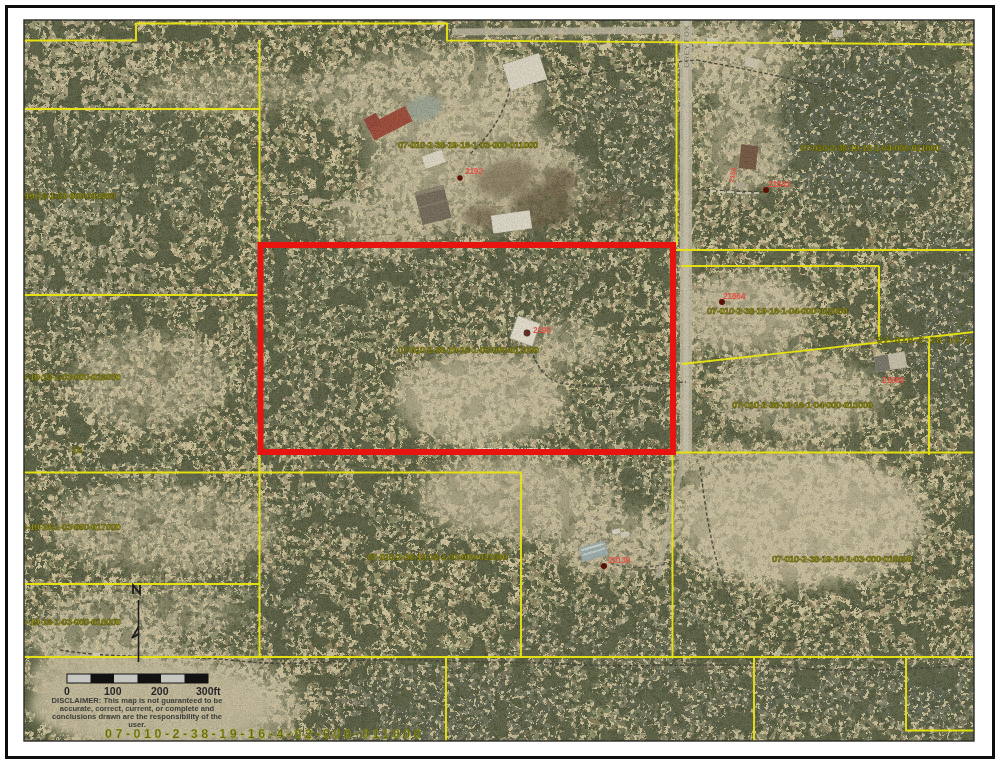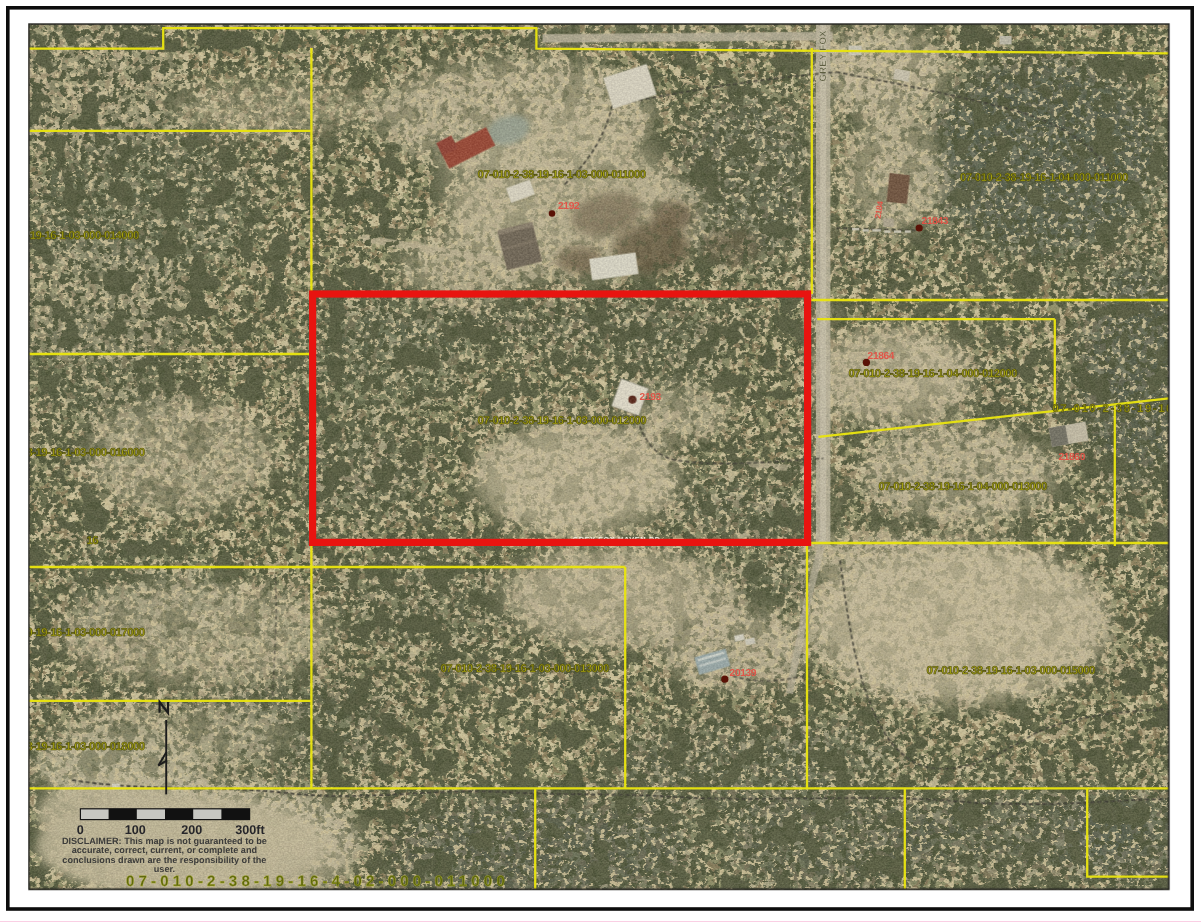--- a/index.html
+++ b/index.html
@@ -1,16 +1,16 @@
 <!DOCTYPE html>
 <html><head>
 <meta charset="utf-8">
 <style>
   html,body{margin:0;padding:0;background:#ffffff;}
-  #page{position:relative;width:1001px;height:768px;background:#ec4899;overflow:hidden;
+  #page{position:relative;width:1001px;height:768px;background:#b91c1c;overflow:hidden;
         font-family:"Liberation Sans", sans-serif;}
 </style>
 </head>
 <body>
 <div id="page">
 <svg width="1001" height="768" viewBox="0 0 1001 768">
 <defs>
   <clipPath id="mapclip">
           <rect x="24" y="20" width="950" height="721"></rect>
         </clipPath>

